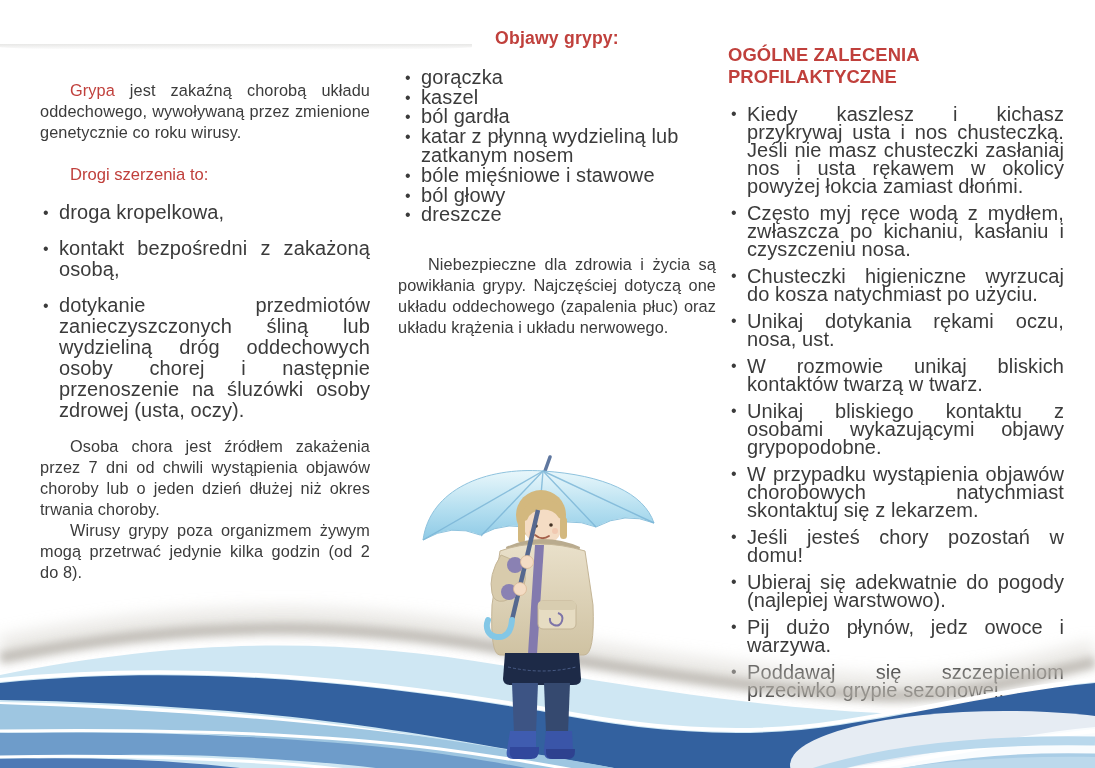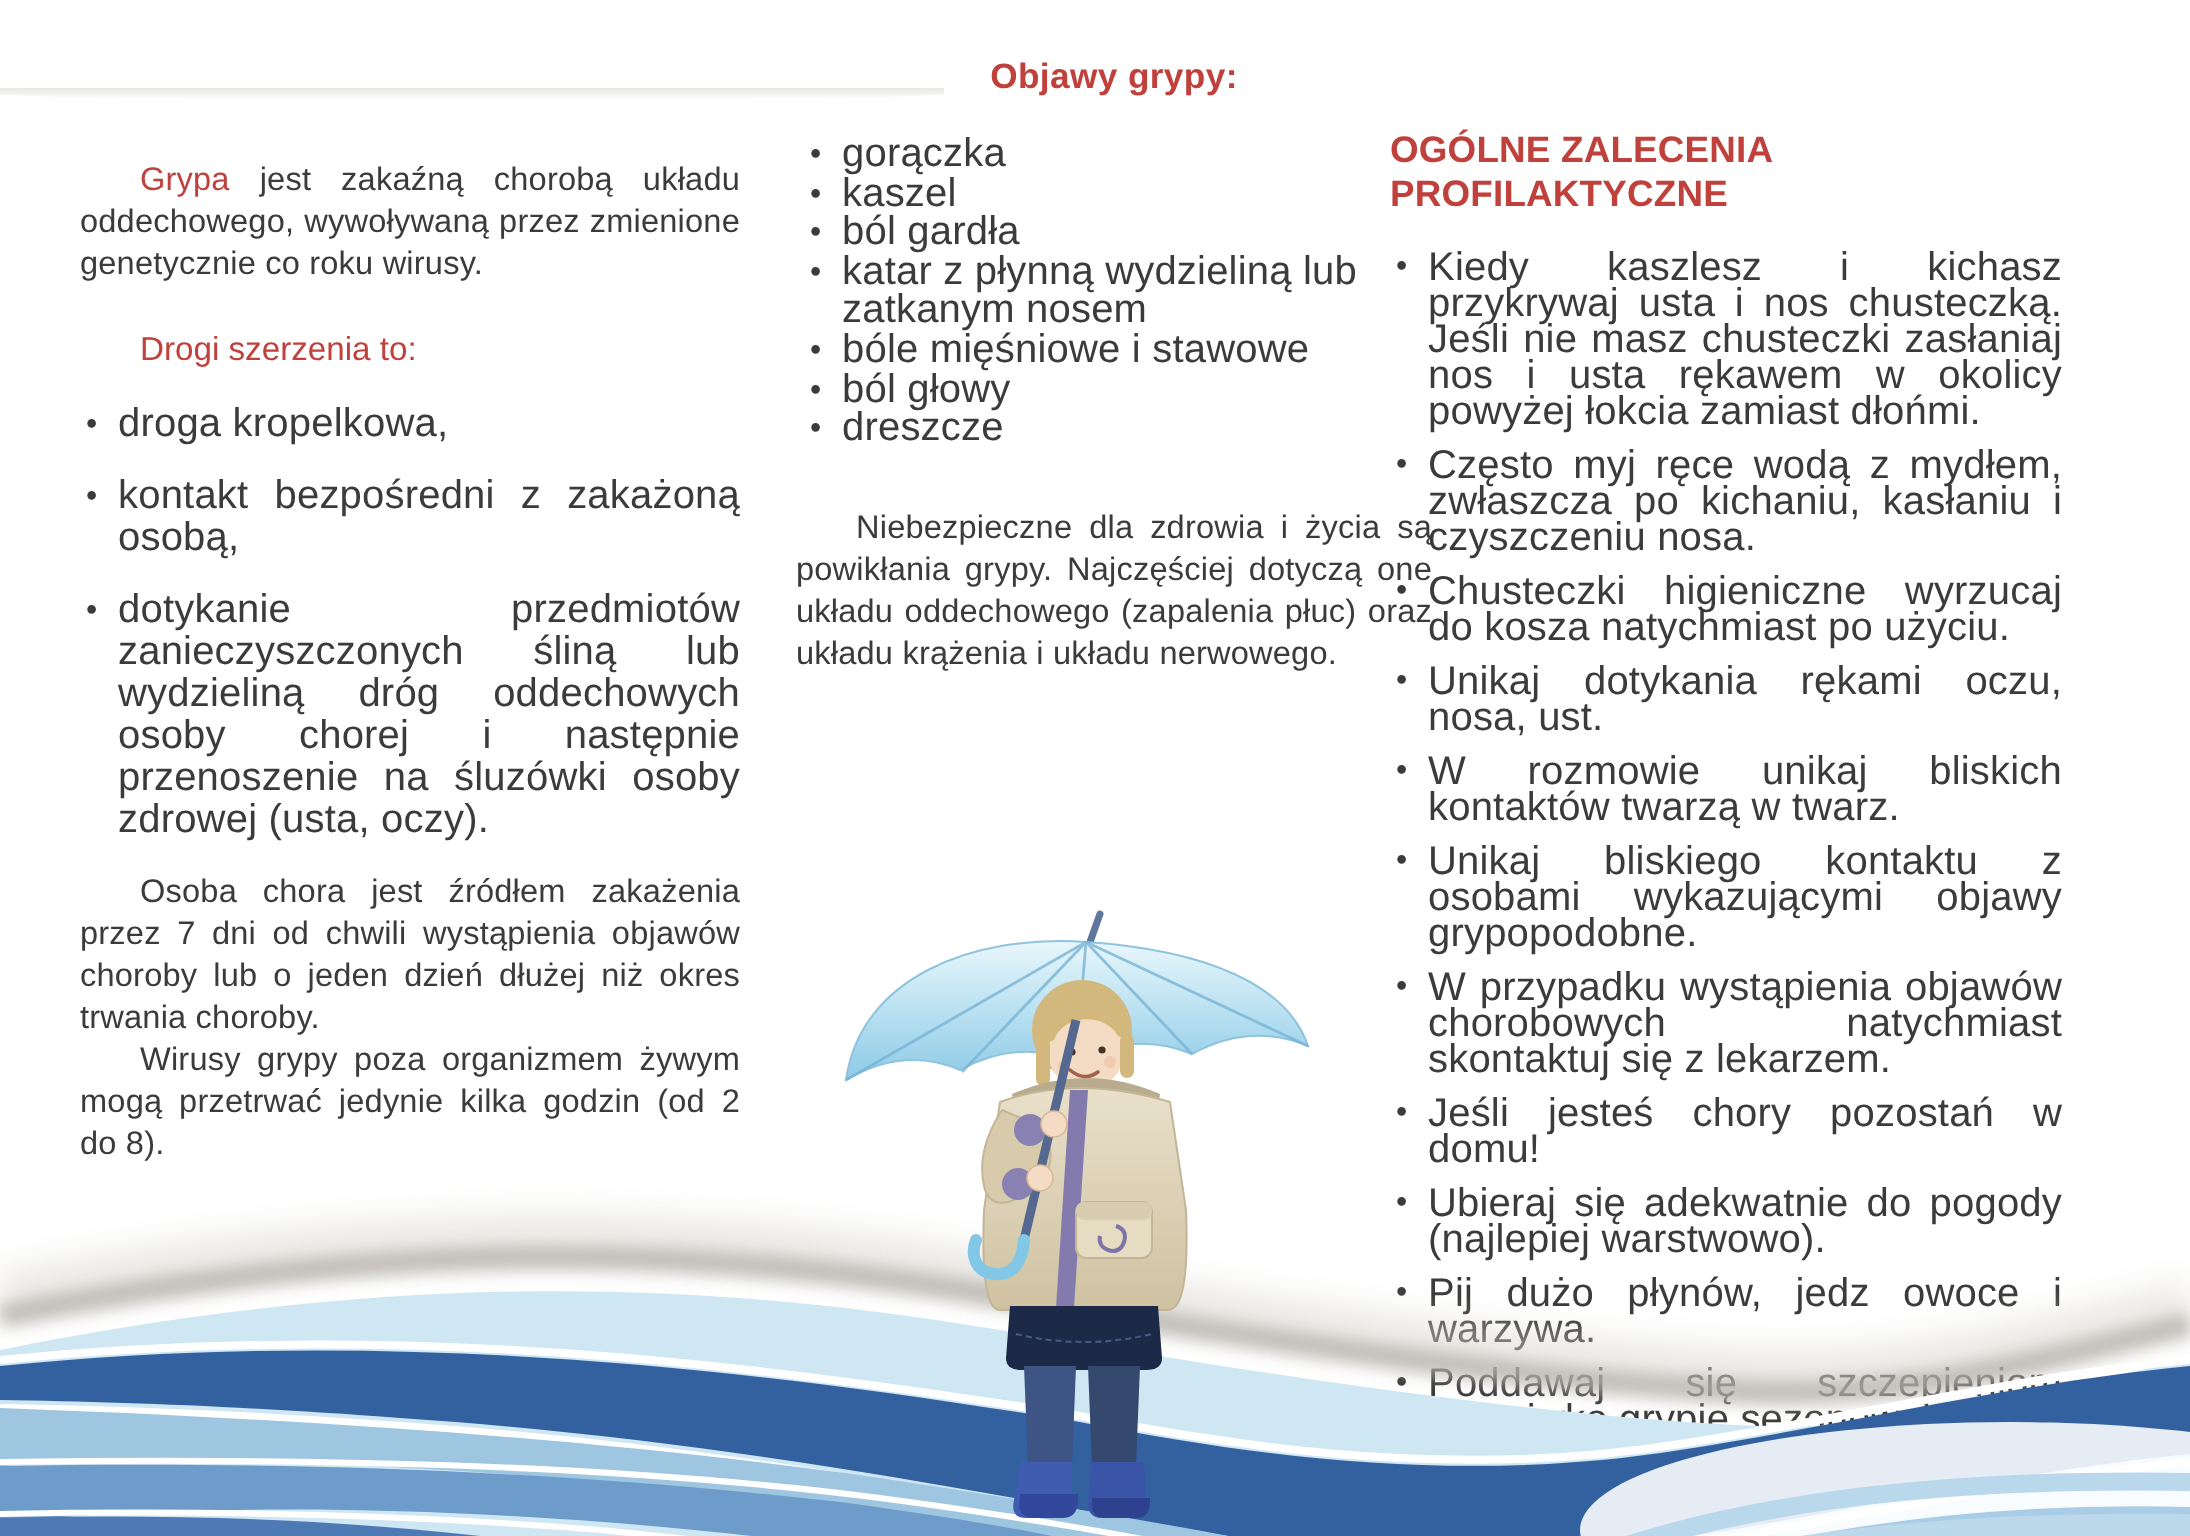--- a/index.html
+++ b/index.html
@@ -6,21 +6,21 @@
   body{
     width:1095px;height:768px;position:relative;overflow:hidden;
     background:#ffffff;
     font-family:"Liberation Sans","DejaVu Sans",sans-serif;
     color:#3b3b3b;
     -webkit-font-smoothing:antialiased;
   }
   .col{position:absolute;}
   .col-left{left:40px;top:80px;width:330px;}
   .col-mid{left:398px;top:28px;width:318px;}
-  .col-right{left:695px;top:44px;width:336px;margin-top:20px;}
+  .col-right{left:728px;top:44px;width:336px;}
 
   p.body-text{
     margin:0;font-size:16.3px;line-height:21px;
     text-align:justify;text-indent:30px;letter-spacing:.1px;
   }
   .lead-word{color:#c0403c;font-weight:normal;}
   .red-subhead{
     color:#c0403c;font-size:16.6px;margin:22px 0 0 0;
     text-indent:30px;font-weight:normal;
   }

